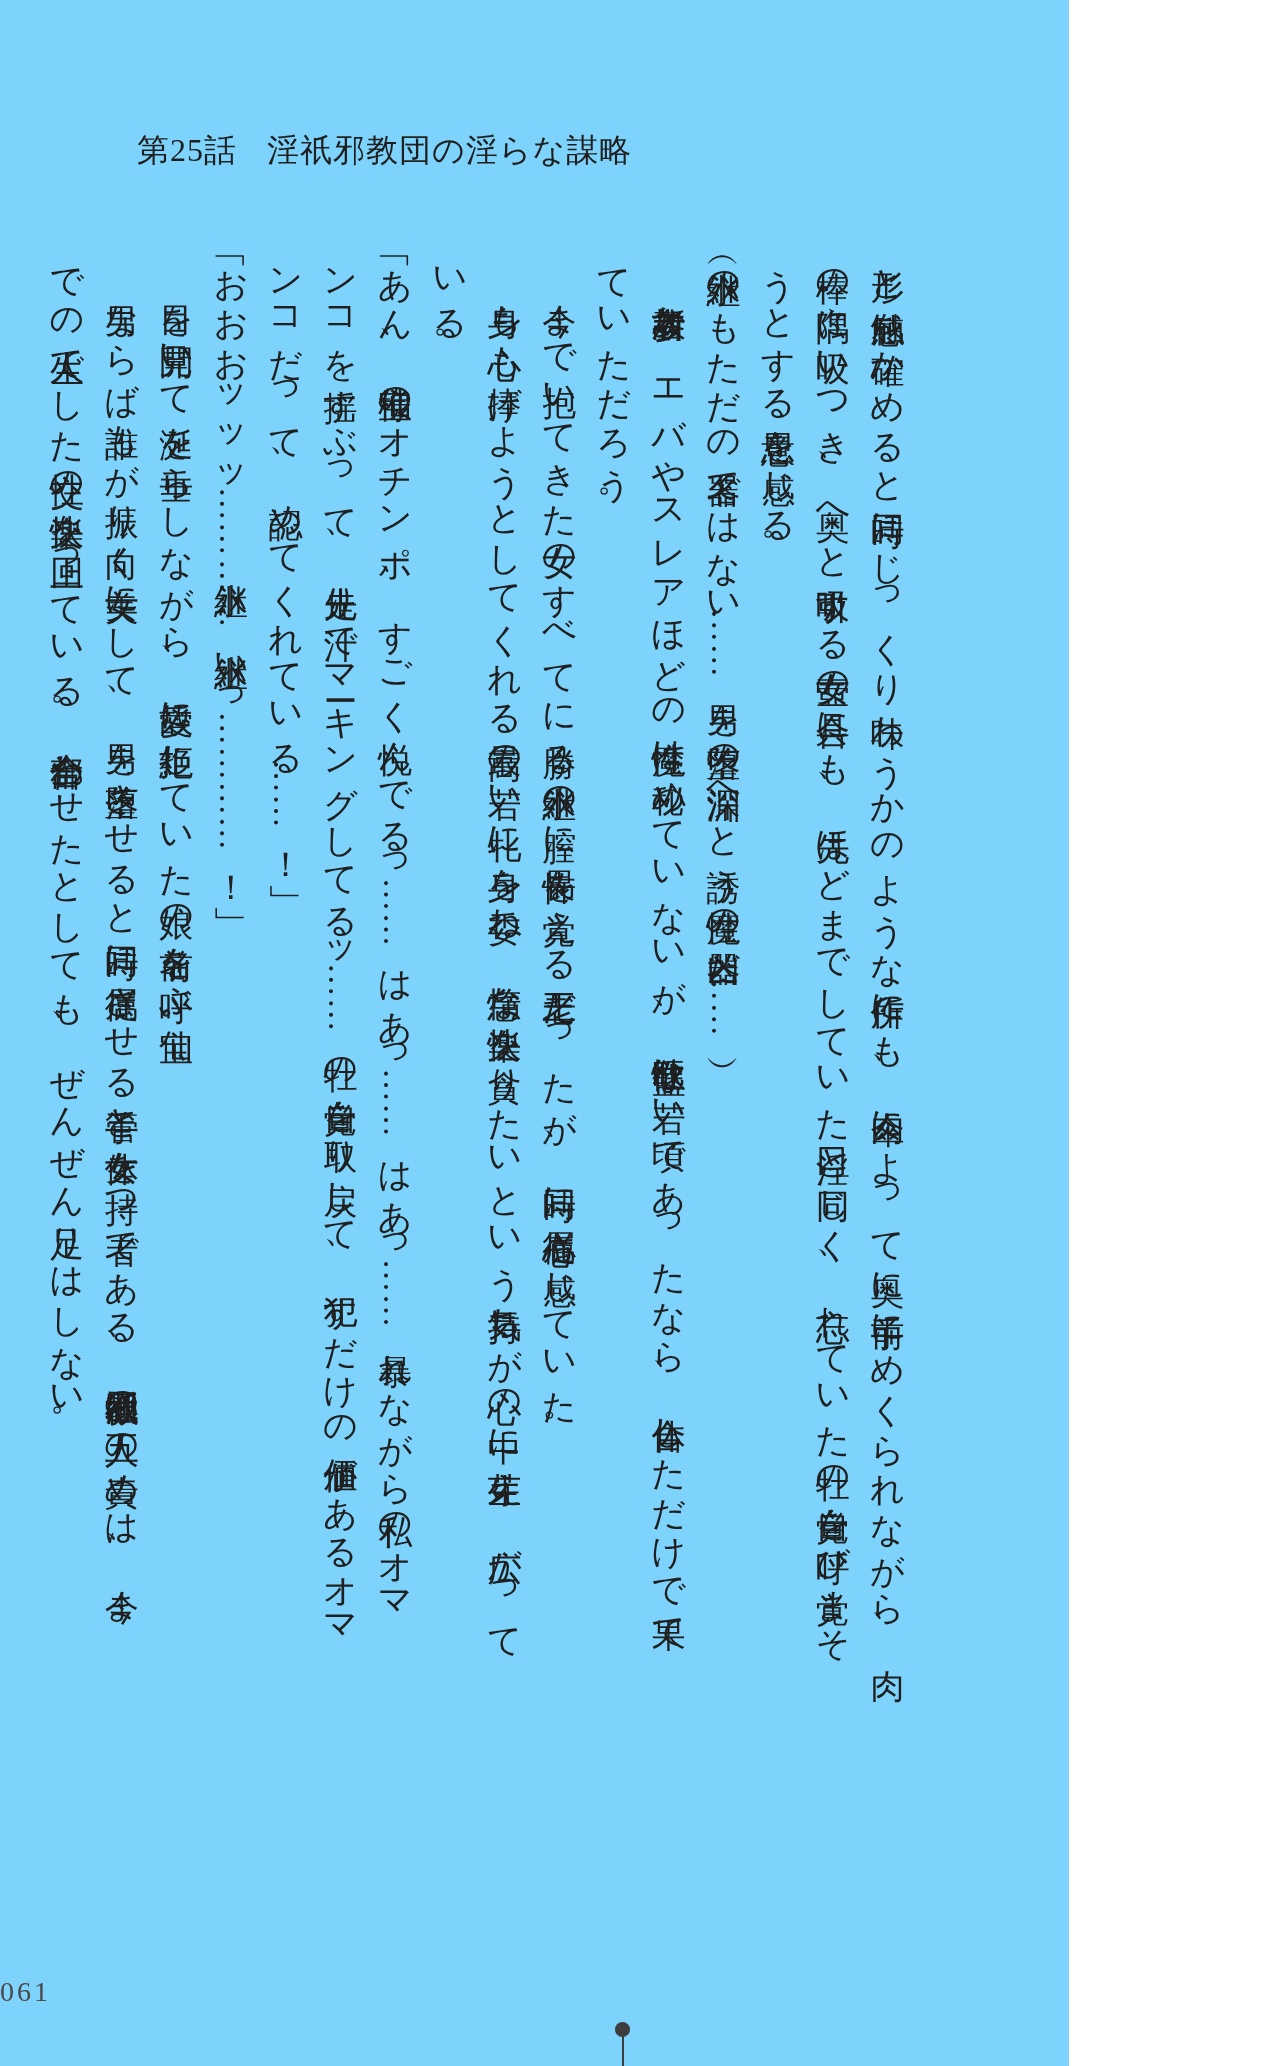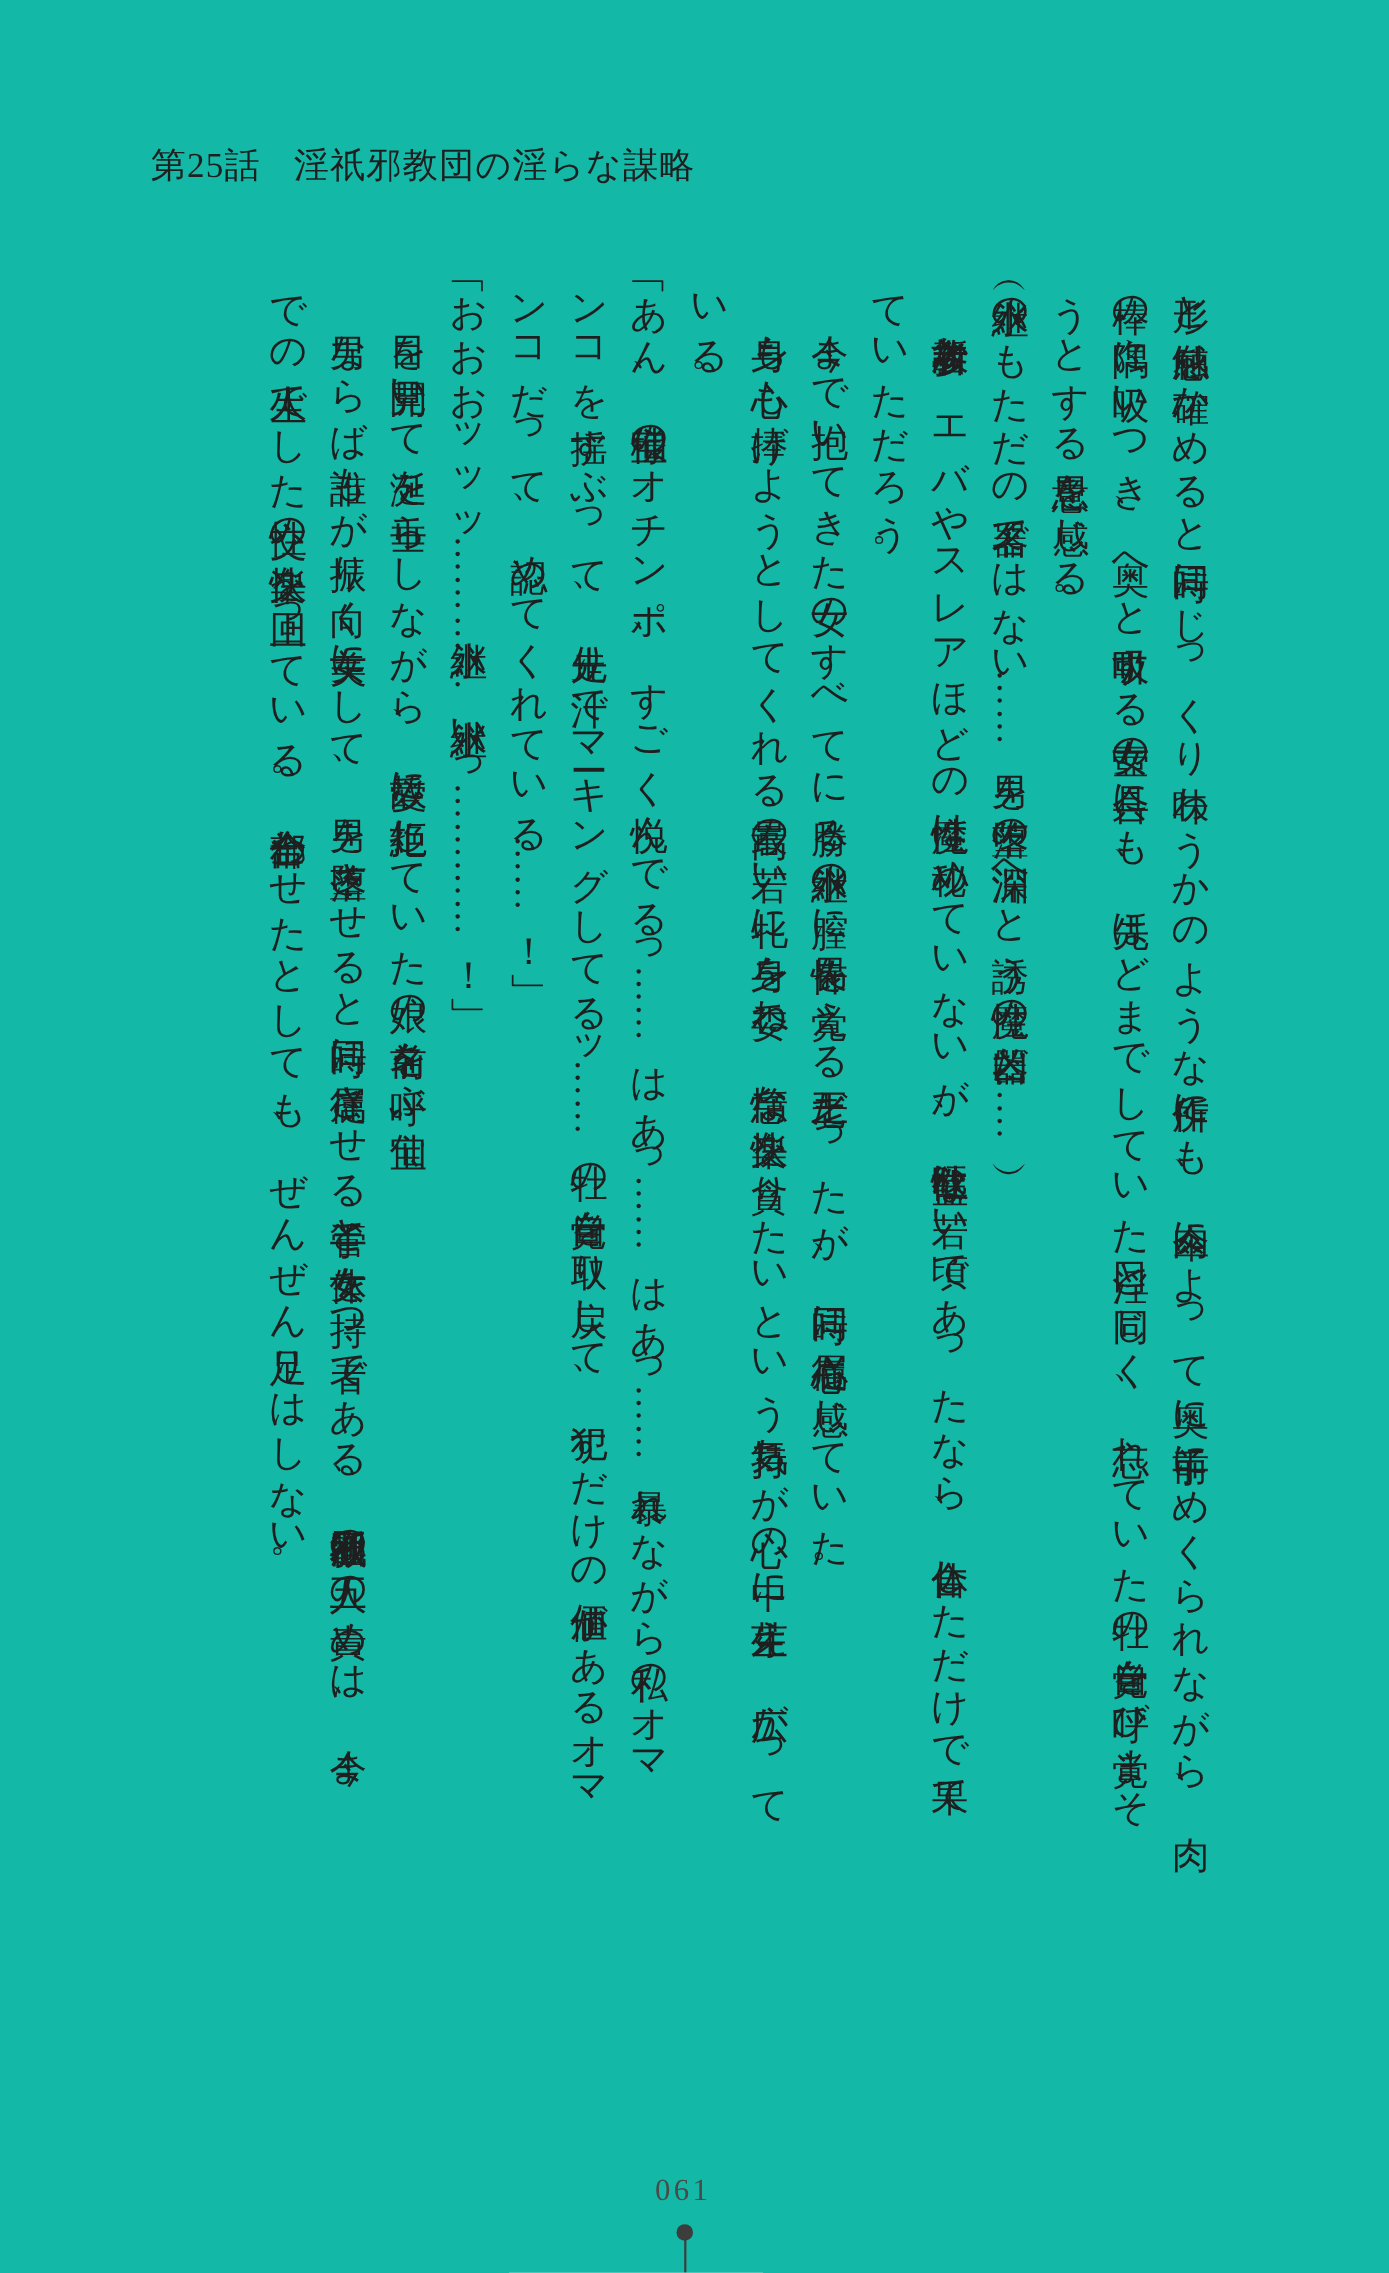--- a/index.html
+++ b/index.html
@@ -1,23 +1,23 @@
 <!DOCTYPE html>
 <html lang="ja"><head>
 <meta charset="utf-8">
 <style>
   html, body {
     margin: 0;
     padding: 0;
   }
   .page {
     position: relative;
-    width: 1263px;
+    width: 1069px;
     height: 2066px;
-    background: #14b8a6;
+    background: #7dd3fc;
     overflow: hidden;
     font-family: "Liberation Serif", "DejaVu Serif", serif;
     color: #1f1f1f;
     text-decoration: underline;
   }
   
   .chapter-header {
     position: absolute;
     left: 137px;
     top: 131px;
@@ -49,21 +49,21 @@
   }
   .body-text p.indent {
     text-indent: 1em;
   }
   
   .page-number {
     position: absolute;
     left: 0;
     top: 1976px;
     width: 1242px;
-    text-align: center;
+    text-align: left;
     font-size: 28px;
     letter-spacing: 3px;
     color: #4a4a4a;
     font-family: "Liberation Serif", "DejaVu Serif", serif;
   }
   .ornament-dot {
     position: absolute;
     left: 615px;
     top: 2022px;
     width: 15px;

